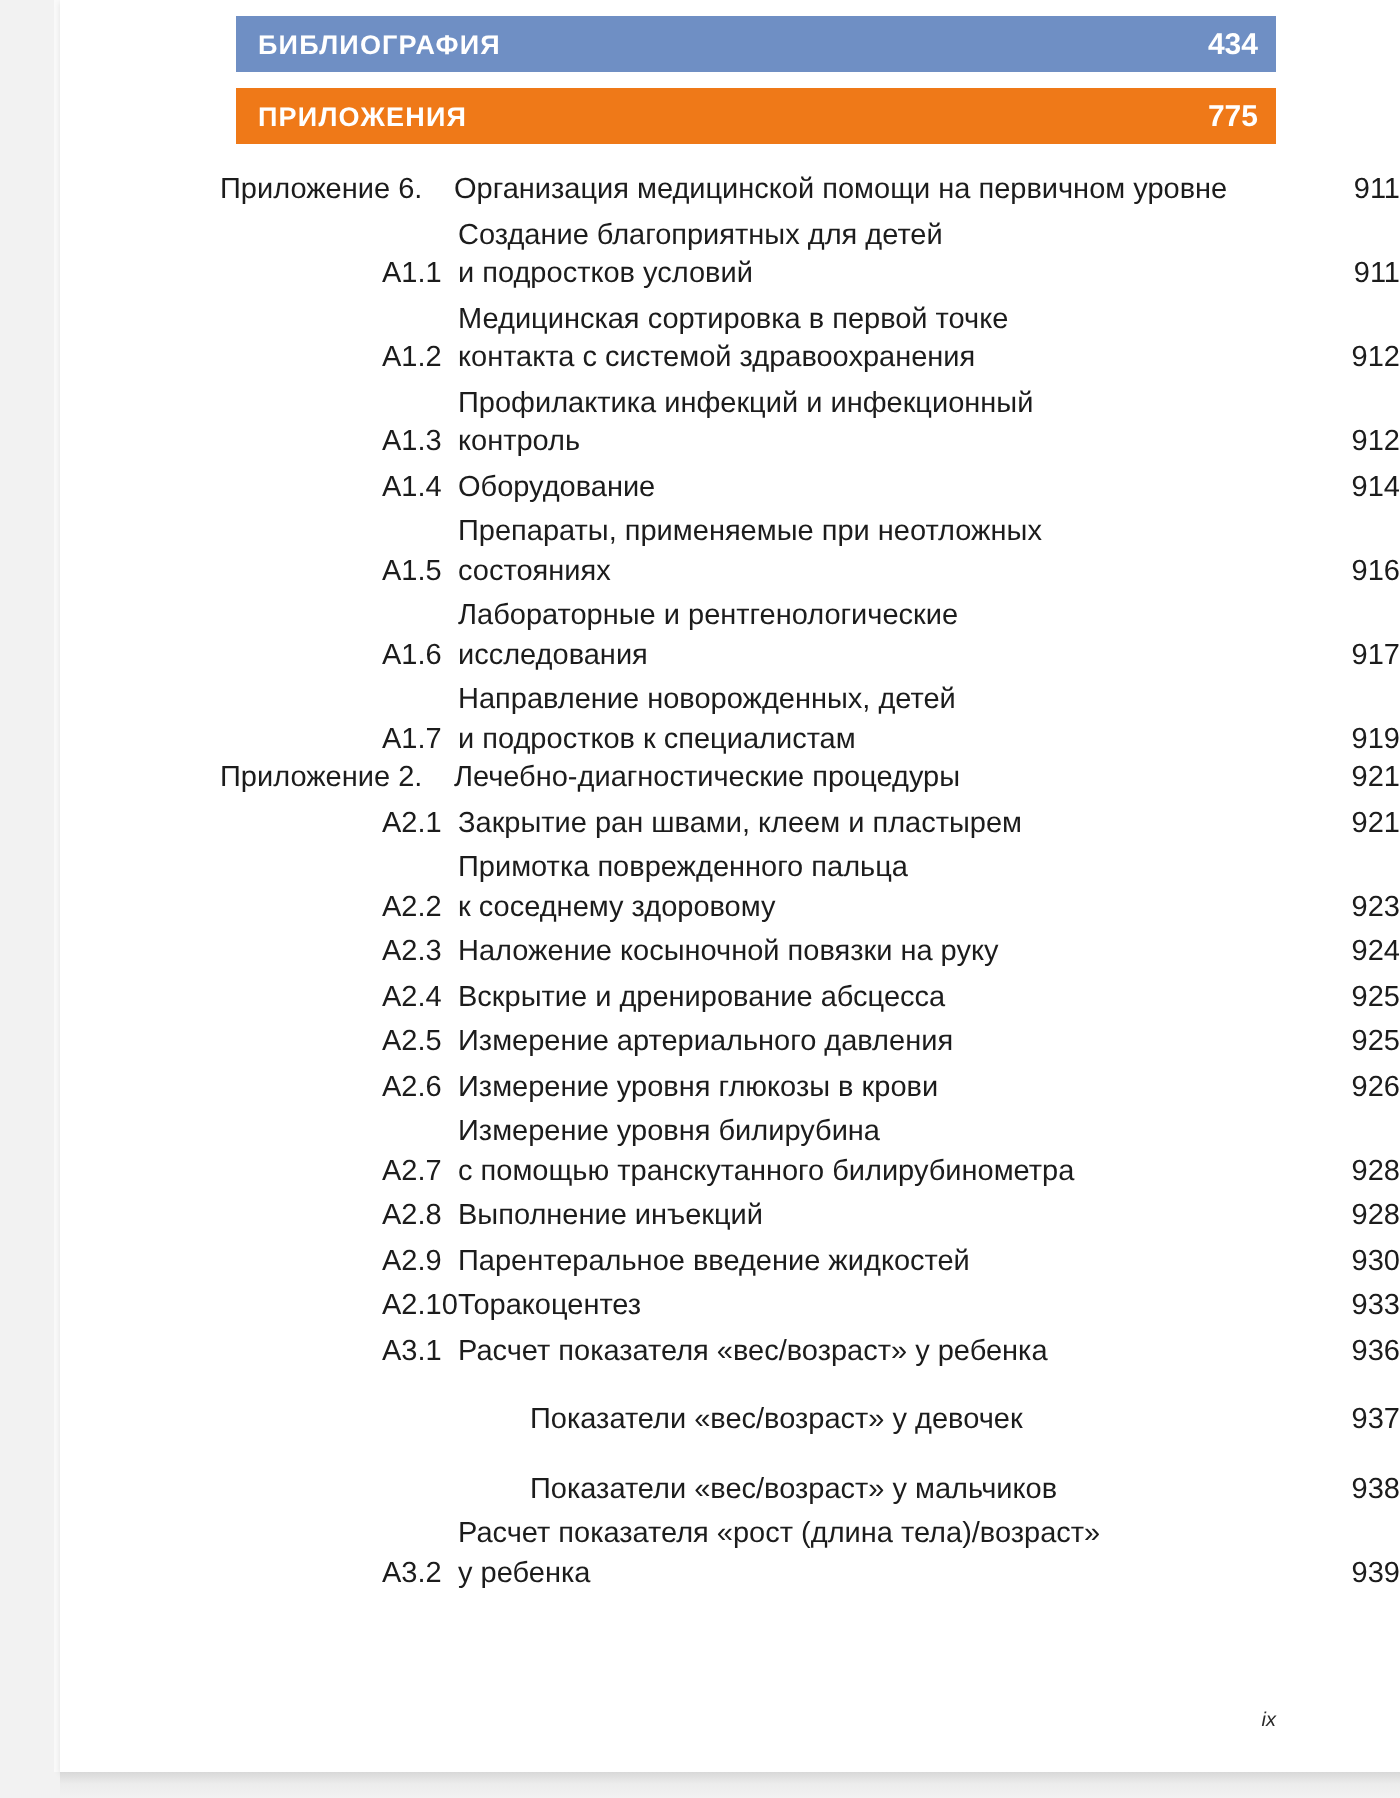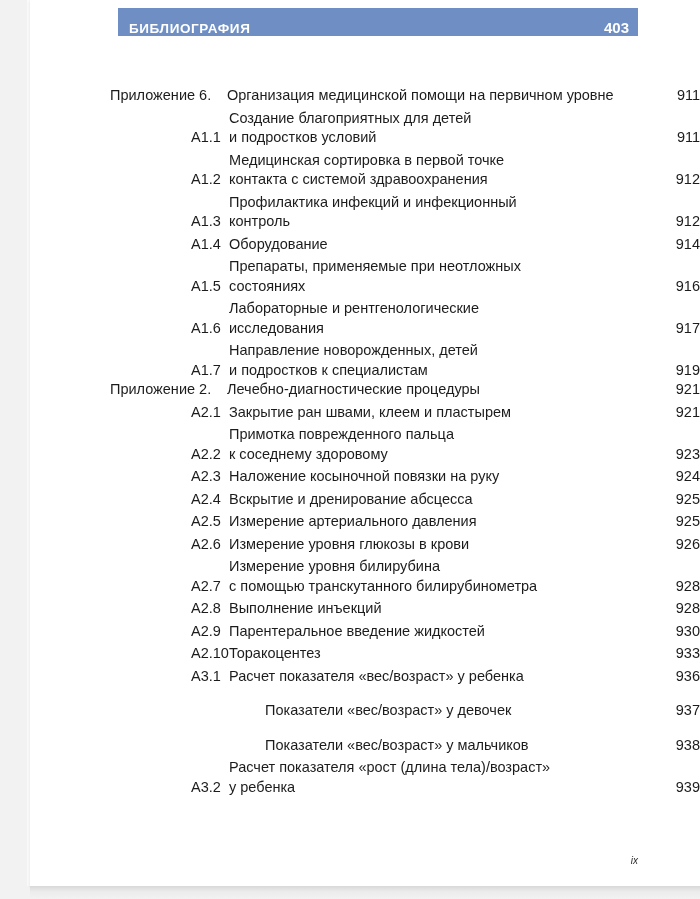--- a/index.html
+++ b/index.html
@@ -41,21 +41,21 @@
     background: linear-gradient(to bottom, #d8d8d8 0%, #ececec 45%, #f2f2f2 100%);
   }
 
   
   .section-bar {
     position: absolute;
     left: 88px;           
     width: 520px;         
     height: 28px;
     display: flex;
-    align-items: flex-end;
+    align-items: center;
     justify-content: space-between;
     box-sizing: border-box;
     padding: 0 9px 0 11px;
   }
   .section-bar .bar-label {
     color: #ffffff;
     font-weight: bold;
     font-size: 13.5px;
     letter-spacing: 0.6px;
   }
@@ -126,23 +126,27 @@
 </style>
 </head>
 <body>
 
 <div id="gutter-strip"></div>
 
 <div id="page-sheet">
 
   <div class="section-bar" id="bar-bibliography">
     <span class="bar-label">БИБЛИОГРАФИЯ</span>
-    <span class="bar-page">403</span>
+    <span class="bar-page">434</span>
   </div>
 
+  <div class="section-bar" id="bar-appendices">
+    <span class="bar-label">ПРИЛОЖЕНИЯ</span>
+    <span class="bar-page">775</span>
+  </div>
 
   <div id="toc">
       <div class="toc-row level-appendix">
         <div class="num-col appendix-num">Приложение 6.</div>
         <div class="title-col">Организация медицинской помощи на первичном уровне</div>
         <div class="page-col">911</div>
       </div>
       <div class="toc-row level-sub">
         <div class="num-col sub-num">A1.1</div>
         <div class="title-col">Создание благоприятных для детей

